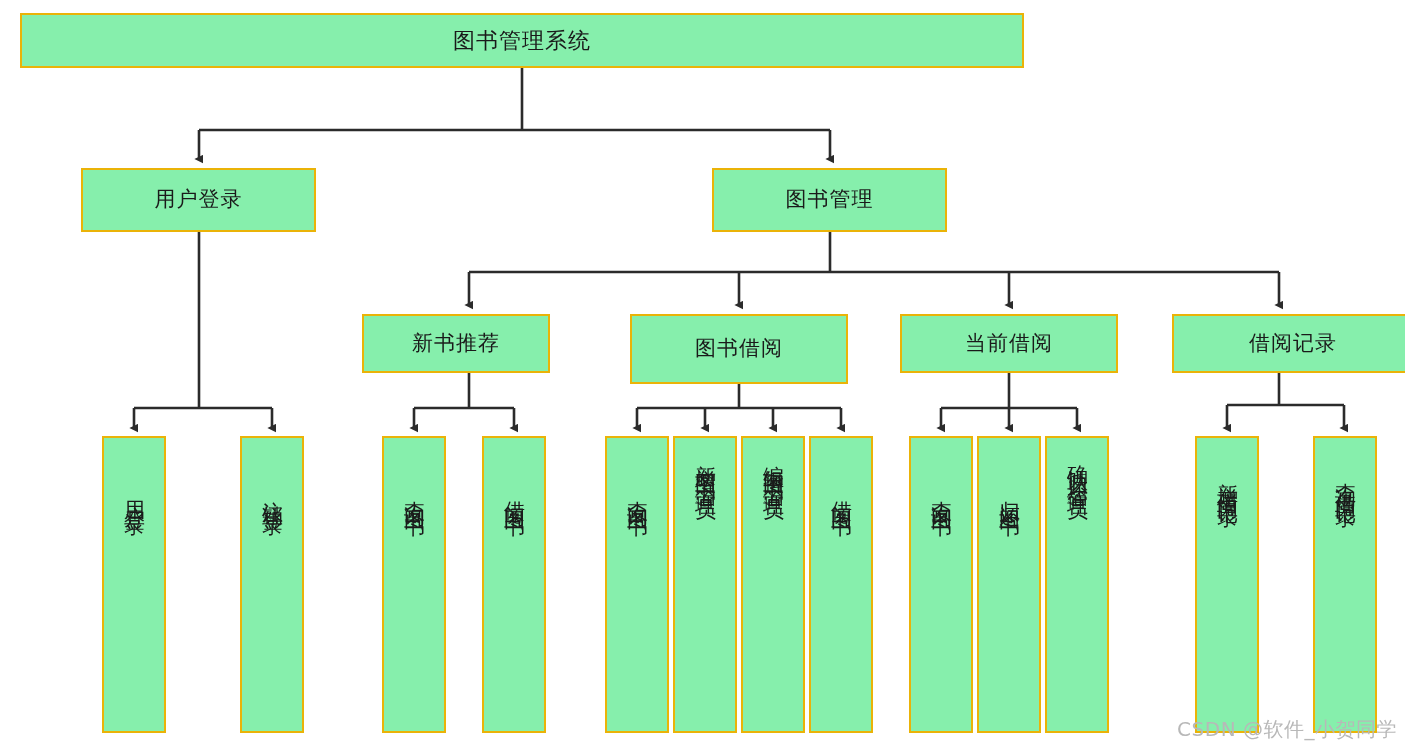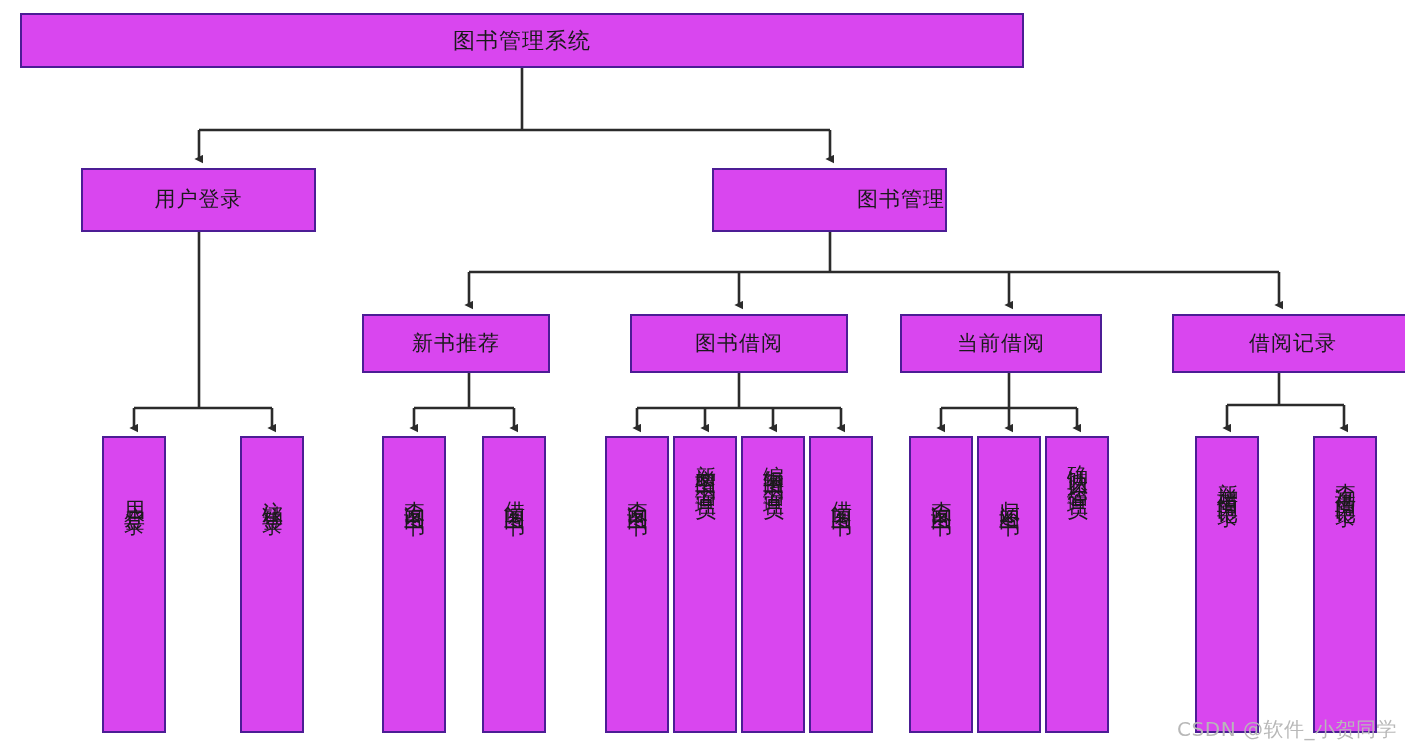--- a/index.html
+++ b/index.html
@@ -23,22 +23,22 @@
     position: absolute;
     top: 0;
     left: 0;
     width: 1405px;
     height: 747px;
     pointer-events: none;
   }
   .node {
     position: absolute;
     box-sizing: border-box;
-    background: #d946ef;
-    border: 2px solid #4c1d95;
+    background: #86efac;
+    border: 2px solid #eab308;
     display: flex;
     align-items: center;
     justify-content: center;
     color: #1a1a1a;
   }
   .node .node-label {
     display: block;
     text-align: center;
     line-height: 1.32;
   }
@@ -131,31 +131,31 @@
     </g>
   </svg>
 
   <div class="node horizontal root" style="left:20px; top:13px; width:1004px; height:55px;">
     <span class="node-label">图书管理系统</span>
   </div>
 
   <div class="node horizontal" style="left:81px; top:168px; width:235px; height:64px;">
     <span class="node-label">用户登录</span>
   </div>
-  <div class="node horizontal" style="left:712px; top:168px; width:235px; height:64px;justify-content:flex-end;">
+  <div class="node horizontal" style="left:712px; top:168px; width:235px; height:64px;">
     <span class="node-label">图书管理</span>
   </div>
 
   <div class="node horizontal" style="left:362px; top:314px; width:188px; height:59px;">
     <span class="node-label">新书推荐</span>
   </div>
-  <div class="node horizontal" style="left:630px; top:314px; width:218px; height:59px;">
+  <div class="node horizontal" style="left:630px; top:314px; width:218px; height:70px;">
     <span class="node-label">图书借阅</span>
   </div>
-  <div class="node horizontal" style="left:900px; top:314px; width:202px; height:59px;">
+  <div class="node horizontal" style="left:900px; top:314px; width:218px; height:59px;">
     <span class="node-label">当前借阅</span>
   </div>
   <div class="node horizontal" style="left:1172px; top:314px; width:242px; height:59px;">
     <span class="node-label">借阅记录</span>
   </div>
 
   <div class="node vertical" style="left:102px; top:436px; width:64px; height:297px;">
     <span class="node-label">用户登录</span>
   </div>
   <div class="node vertical" style="left:240px; top:436px; width:64px; height:297px;">

